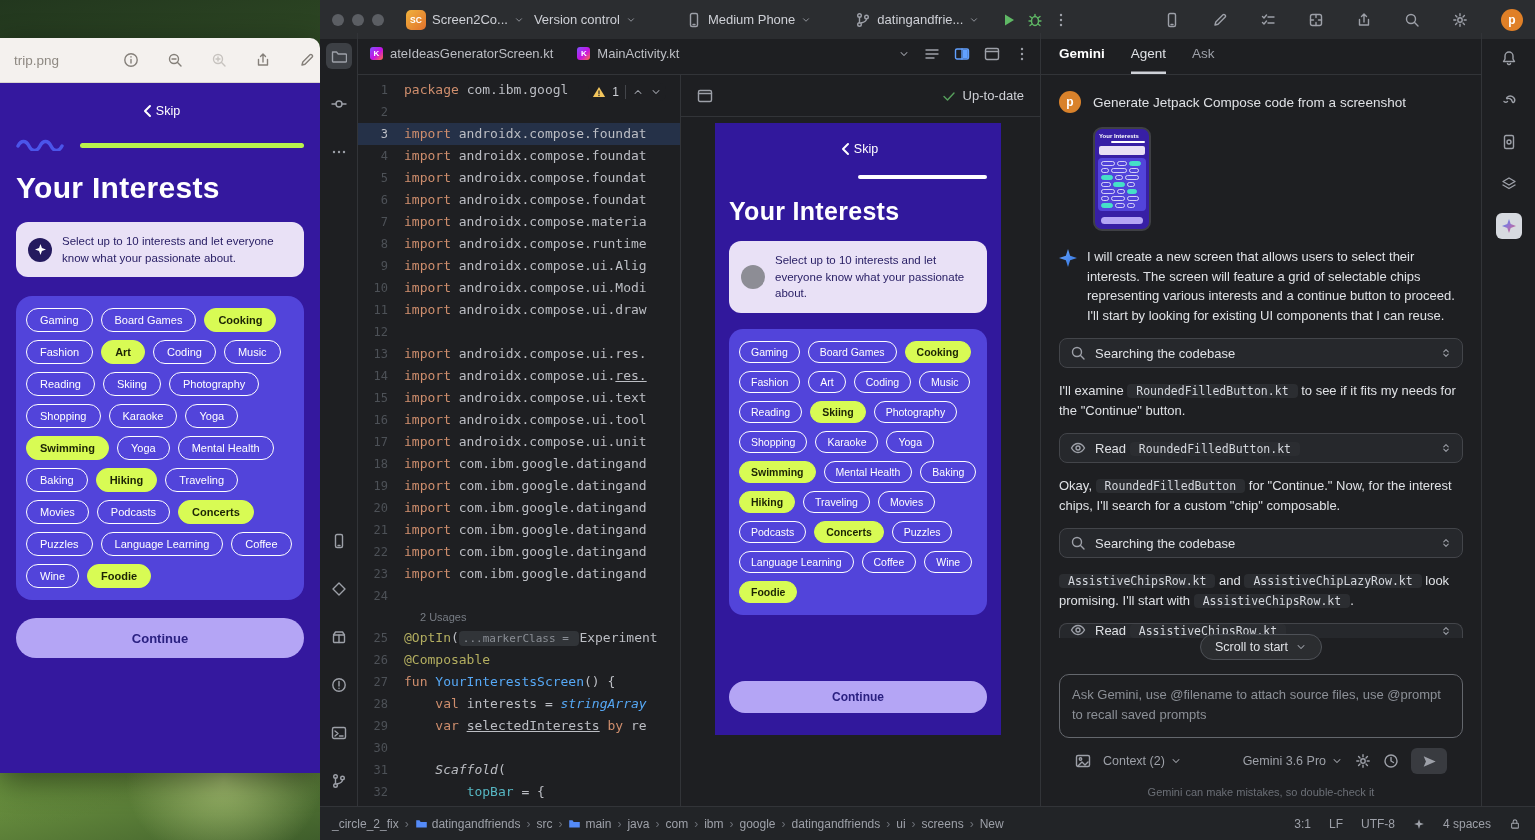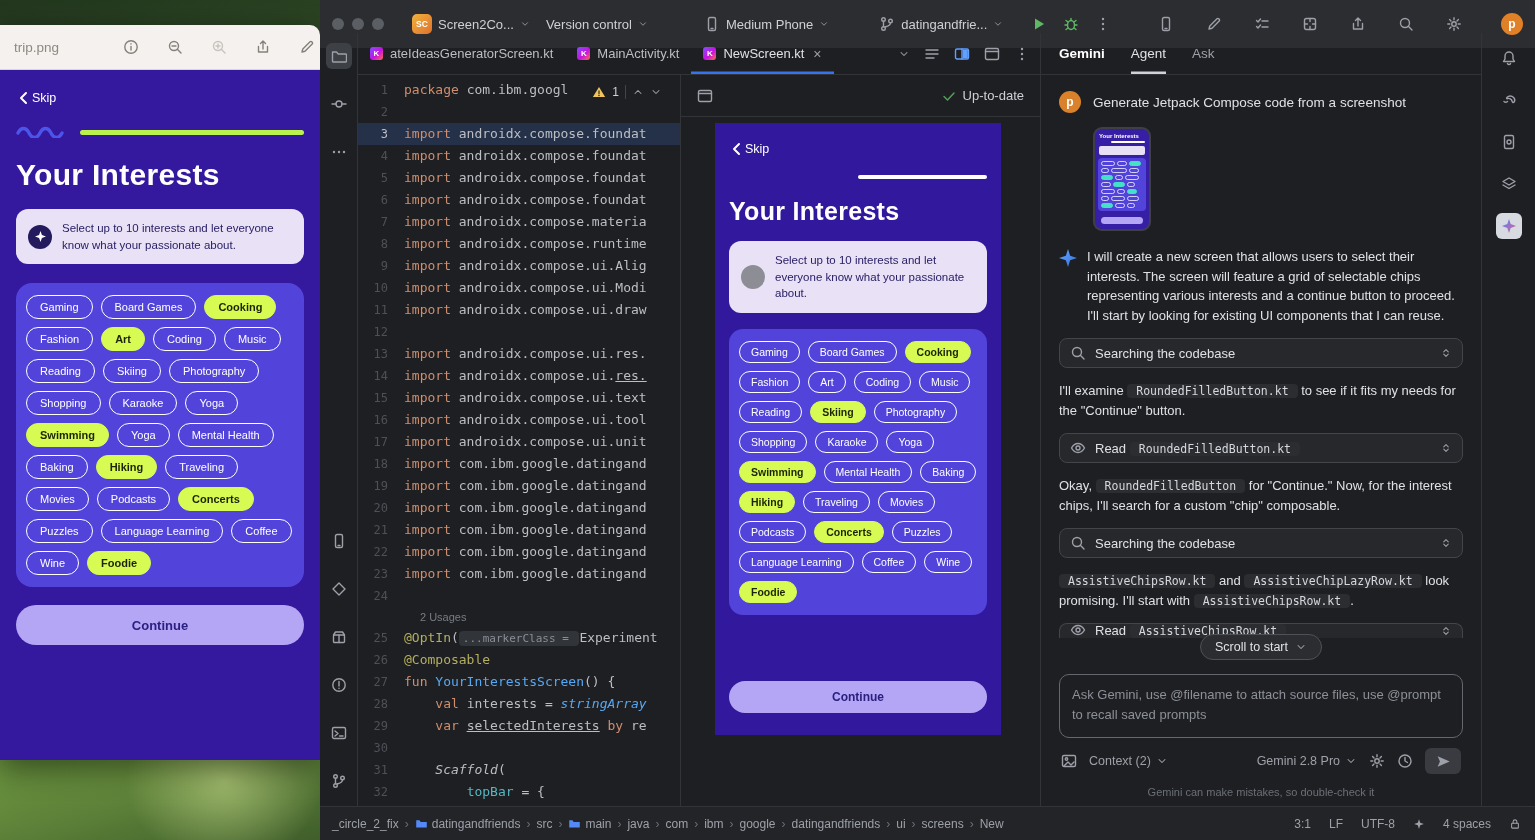--- a/index.html
+++ b/index.html
@@ -16,32 +16,32 @@
 .tbic.green .ic{stroke:#5fb865}.tbic.green .ic .f{fill:#5fb865}
 .tbic.blue .ic{stroke:#61a0ff}.tbic.blue .ic .f{fill:#61a0ff}
 .tbic.ck .ic{stroke:#57a05c}
 .chev{display:inline-flex;width:10px;height:10px}.chev svg{width:10px;height:10px}
 
 
 .desktop{position:absolute;left:0;top:0;width:320px;height:840px;
  background:radial-gradient(140px 120px at 70% 93%,rgba(214,232,150,.55),transparent 70%),
  radial-gradient(200px 160px at 10% 85%,rgba(80,120,50,.8),transparent 70%),
  linear-gradient(165deg,#22371e,#3a5829 30%,#567d34 55%,#83ad4a 78%,#3f5e2b)}
-.ql{position:absolute;left:0;top:25px;width:320px;height:735px;border-radius:0 10px 0 0;overflow:hidden;box-shadow:0 8px 30px rgba(0,0,0,.45)}
+.ql{position:absolute;left:0;top:38px;width:320px;height:735px;border-radius:0 10px 0 0;overflow:hidden;box-shadow:0 8px 30px rgba(0,0,0,.45)}
 .ql-bar{height:45px;background:#f4f1ee;border-bottom:1px solid #d9d5d1;display:flex;align-items:center;padding:0 14px}
 .ql-title{color:#8e8982;font-size:13.5px;width:108px;flex:none}
 .ql-icons{display:flex;gap:26px;align-items:center}
 .ql-icons .sicon{width:18px;height:18px}
 .ql .ic{stroke:#85807a}
 .ql-icons .dim{opacity:.4}
 
 
 .phone{background:#34189e;color:#fff;display:flex;flex-direction:column;overflow:hidden}
 #overlay-phone{width:320px;height:690px;padding:20px 16px 0}
-.p-top{display:flex;align-items:center;justify-content:flex-start}
+.p-top{display:flex;align-items:center;justify-content:center}
 .p-back{width:16px;height:16px}.p-back .ic{stroke:#fff;stroke-width:2}
 .p-skip{font-size:12.5px;color:#fff}
 .p-prog{display:flex;align-items:center;gap:10px;margin-top:20px}
 .pbar{flex:1;height:5px;border-radius:3px;background:#b9f24c}
 .p-prog2{margin-top:18px;display:flex}
 .pbar2{width:50%;margin-left:auto;height:4px;background:#fff;border-radius:2px}
 .p-title{font-size:30px;font-weight:bold;margin-top:20px;letter-spacing:.3px}
 .p-card{background:#e9e1f6;border-radius:12px;display:flex;gap:10px;padding:11px 12px;margin-top:17px;align-items:center}
 .p-card .circ{width:24px;height:24px;border-radius:50%;flex:none;background:#241a5e;display:flex;align-items:center;justify-content:center}
 .p-card .circ svg{width:11px;height:11px}
@@ -53,21 +53,21 @@
 .phone.small{width:286px;height:612px;padding:18px 14px 22px;margin:6px 0 0 34px;background:#31189c}
 .phone.small .p-title{font-size:25px;margin-top:18px}
 .phone.small .chip{font-size:10.5px;padding:4px 11px;border-width:1.3px}
 .phone.small .p-card{margin-top:15px}
 .phone.small .p-card .circ{background:#8d8d95}
 .phone.small .p-panel{margin-top:16px;border-radius:14px}
 .phone.small .p-btn{height:32px;margin-top:auto;font-size:12px}
 
 
 .ide{position:absolute;left:320px;top:0;width:1215px;height:840px;background:#1e1f22;color:#ced0d6}
-.topbar{position:absolute;left:0;top:0;width:1215px;height:48px;background:#2b2d30;display:flex;align-items:center;padding:0 12px;gap:16px;font-size:13px}
+.topbar{position:absolute;left:0;top:0;width:1215px;height:39px;background:#2b2d30;display:flex;align-items:center;padding:0 12px;gap:10px;font-size:13px}
 .lights{display:flex;gap:8px;margin-right:12px}
 .dot{width:12px;height:12px;border-radius:50%;background:#5b5e63}
 .tb-item{display:flex;align-items:center;gap:6px;color:#ced0d6;white-space:nowrap}
 .tb-item.dev{margin-left:40px}
 .tb-item.cfg{margin-left:34px}
 .run{margin-left:12px}
 .appchip{width:20px;height:20px;border-radius:5px;background:linear-gradient(135deg,#f0b23c,#e0712c);color:#fff;font-size:8.5px;font-weight:bold;display:flex;align-items:center;justify-content:center}
 .tb-right{display:flex;gap:22px;align-items:center;margin-left:auto}
 .avatar{width:22px;height:22px;border-radius:50%;background:#e08027;color:#fff;font-size:12px;font-weight:bold;display:flex;align-items:center;justify-content:center;margin-left:18px}
 
@@ -138,21 +138,21 @@
 .g-para{font-size:13px;line-height:1.5;color:#dfe1e5;margin:12px 0}
 .g-para.intro{margin:0}
 .icode{font-family:"DejaVu Sans Mono",monospace;font-size:11.5px;background:#2b2d31;border-radius:4px;padding:0 9px;color:#d5d8de}
 .g-tool{height:30px;border:1px solid #43454a;background:#26282c;border-radius:8px;display:flex;align-items:center;gap:9px;padding:0 10px;margin:13px 0;font-size:13px;color:#dfe1e5}
 .g-tool .g-tlabel{white-space:nowrap;overflow:hidden}
 .g-tool .g-ud{margin-left:auto;width:12px;height:14px}
 .g-tool.partial{height:15px;overflow:hidden;border-bottom:none;border-radius:8px 8px 0 0;margin-bottom:0;align-items:flex-end;padding-bottom:0}
 .g-scroll{position:absolute;left:50%;transform:translateX(-50%);bottom:6px;display:flex;align-items:center;gap:7px;background:#2b2d30;border:1px solid #4e5157;border-radius:999px;padding:5px 14px;font-size:12.5px;color:#dfe1e5;white-space:nowrap}
 .g-input{margin:8px 18px 0;border:1px solid #64676d;border-radius:10px;min-height:64px;padding:10px 12px;flex:none}
 .g-input .ph{color:#8c9097;font-size:13px;line-height:1.45}
-.g-controls{display:flex;align-items:center;gap:12px;margin:10px 20px 0;flex:none;color:#9da0a8;font-size:12.5px}
+.g-controls{display:flex;align-items:center;gap:12px;margin:10px 34px 0;flex:none;color:#9da0a8;font-size:12.5px}
 .g-ctx,.g-model{display:flex;align-items:center;gap:5px;white-space:nowrap}
 .g-spacer{flex:1}
 .g-send{width:36px;height:26px;border-radius:6px;background:#393b40;display:flex;align-items:center;justify-content:center}
 .g-send svg{width:15px;height:15px}
 .g-footer{text-align:center;color:#6b6f76;font-size:11px;margin:12px 0 8px;flex:none}
 
 
 .rightstrip{position:absolute;left:1161px;top:33px;width:54px;height:773px;border-left:1px solid #323438;display:flex;flex-direction:column;align-items:center;padding-top:12px}
 #rightstrip-icons{display:flex;flex-direction:column;gap:16px;align-items:center}
 
@@ -457,25 +457,20 @@
 
     <div class="tabsrow">
       <div class="tabs" id="tabs">
           <div class="tab">
             <span class="kicon"></span>
             <span>ateIdeasGeneratorScreen.kt</span>
           </div>
           <div class="tab">
             <span class="kicon"></span>
             <span>MainActivity.kt</span>
-          </div>
-          <div class="tab active">
-            <span class="kicon"></span>
-            <span>NewScreen.kt</span>
-            <span class="tclose">×</span>
           </div>
         </div>
       <div class="tab-actions">
         <span class="tbic sm">
             <svg viewBox="0 0 16 16" class="ic ">
               <path d="M4 6l4 4 4-4"></path>
             </svg>
           </span>
         <span class="tbic">
             <svg viewBox="0 0 16 16" class="ic ">
@@ -772,21 +767,21 @@
         <span class="g-ctx">
           <span>Context (2)</span>
           <span class="tbic sm">
               <svg viewBox="0 0 16 16" class="ic ">
                 <path d="M4 6l4 4 4-4"></path>
               </svg>
             </span>
         </span>
         <span class="g-spacer"></span>
         <span class="g-model">
-          <span>Gemini 2.8 Pro</span>
+          <span>Gemini 3.6 Pro</span>
           <span class="tbic sm">
               <svg viewBox="0 0 16 16" class="ic ">
                 <path d="M4 6l4 4 4-4"></path>
               </svg>
             </span>
         </span>
         <span class="tbic">
             <svg viewBox="0 0 16 16" class="ic ">
               <circle cx="8" cy="8" r="2.2"></circle>
               <path d="M8 1.8v2M8 12.2v2M1.8 8h2M12.2 8h2M3.6 3.6L5 5M11 11l1.4 1.4M12.4 3.6L11 5M5 11l-1.4 1.4"></path>

